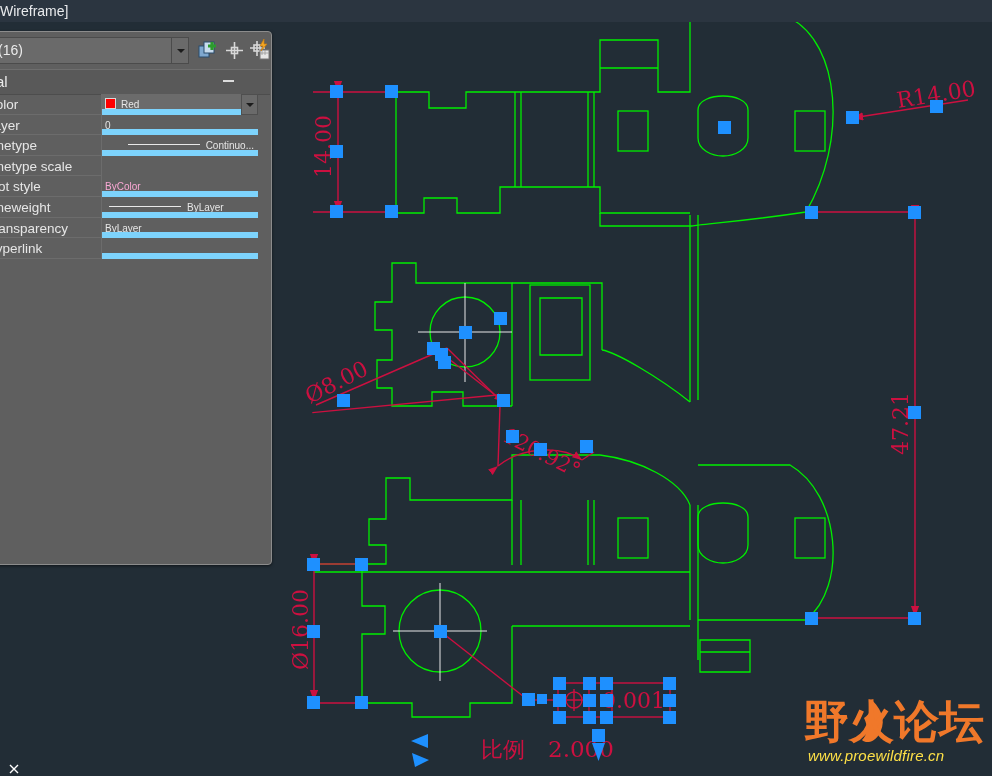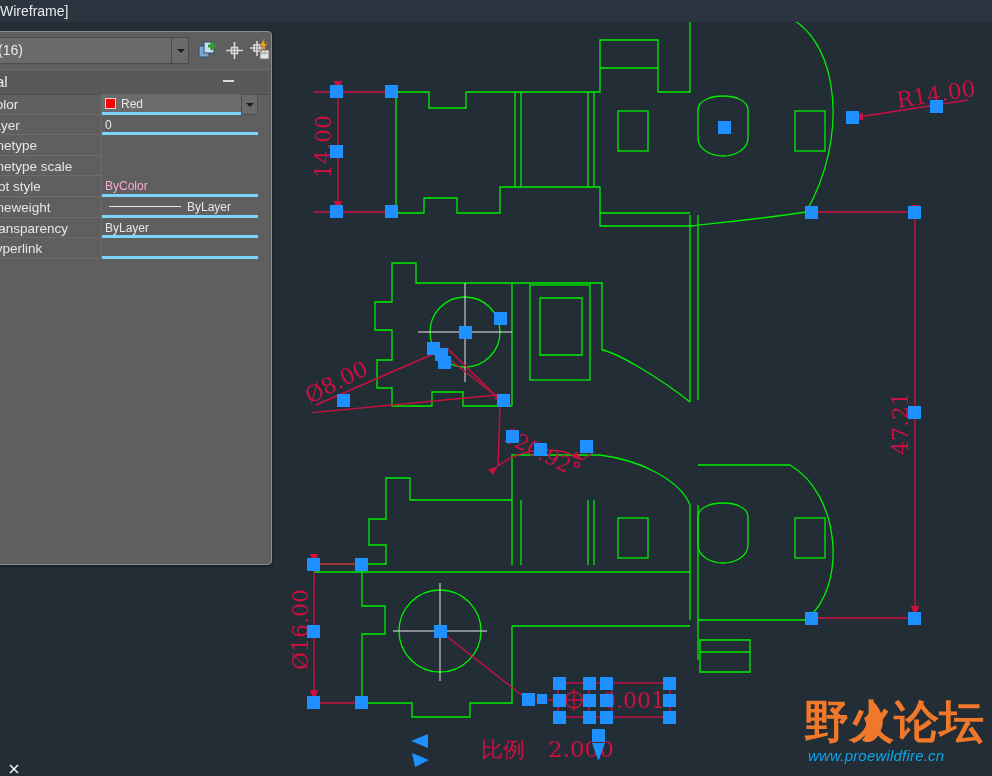--- a/index.html
+++ b/index.html
@@ -66,22 +66,22 @@
 
   
   .prow{position:absolute;left:0;width:292px;height:20.6px;}
   .prow .name{
     position:absolute;left:-16px;top:0;width:136px;height:100%;
     color:#e6e6e6;font-size:13.5px;line-height:21px;padding-left:20px;box-sizing:border-box;
     border-bottom:1px solid #6c6c6c;border-right:1px solid #6c6c6c;white-space:nowrap;overflow:hidden;
   }
   .prow .val{
     position:absolute;left:120px;top:0;width:156px;height:100%;
-    color:#e6e6e6;font-size:12px;line-height:21px;padding-left:3px;box-sizing:border-box;
-    border-bottom:3px solid #7dd3fc;white-space:nowrap;overflow:hidden;
+    color:#e6e6e6;font-size:10px;line-height:21px;padding-left:3px;box-sizing:border-box;
+    border-bottom:6px solid #7dd3fc;white-space:nowrap;overflow:hidden;
   }
   .prow .val.dim{color:#f9a8d4;}
   .prow.selected .val{background:#6b6b6b;}
   .val .swatch{
     display:inline-block;width:11px;height:11px;background:#ff0000;border:1px solid #d8d8d8;
     box-sizing:border-box;vertical-align:-1px;margin-right:5px;
   }
   .val .ltline{
     display:inline-block;width:72px;height:0;border-top:1px solid #e8e8e8;
     vertical-align:4px;margin-right:6px;margin-left:4px;
@@ -93,21 +93,21 @@
   }
   #color-dd .caret{
     position:absolute;left:4px;top:8px;width:0;height:0;
     border-left:4px solid transparent;border-right:4px solid transparent;border-top:4px solid #1c1c1c;
   }
   #panel-blank{position:absolute;left:0;top:254px;width:292px;bottom:0;background:#5f5f5f;}
 
   
   #wm{position:absolute;left:798px;top:700px;width:186px;height:70px;}
   #wm-sub{
-    position:absolute;left:10px;top:47px;color:#0ea5e9;font-size:15px;font-style:italic;
+    position:absolute;left:10px;top:47px;color:#fde047;font-size:15px;font-style:italic;
     font-family:"Liberation Sans","DejaVu Sans",sans-serif;letter-spacing:.2px;white-space:nowrap;
   }
   #wm-cjk{
     position:absolute;left:6px;top:-2px;color:#f0782a;font-size:45px;line-height:48px;
     font-family:"DejaVu Sans",sans-serif;white-space:nowrap;font-weight:bold;
   }
 </style>
 </head>
 <body>
 
@@ -356,20 +356,23 @@
           </div>
       </div>
 
       <div class="prow" style="top:81.6px;">
         <div class="name">Layer</div>
         <div class="val">0</div>
       </div>
 
       <div class="prow" style="top:102.2px;">
         <div class="name">Linetype</div>
+        <div class="val" style="text-align:right;padding-right:4px;">
+          <span class="ltline"></span><span class="rtxt">Continuo...</span>
+        </div>
       </div>
 
       <div class="prow" style="top:122.8px;">
         <div class="name">Linetype scale</div>
       </div>
 
       <div class="prow" style="top:143.4px;">
         <div class="name">Plot style</div>
         <div class="val dim">ByColor</div>
       </div>

